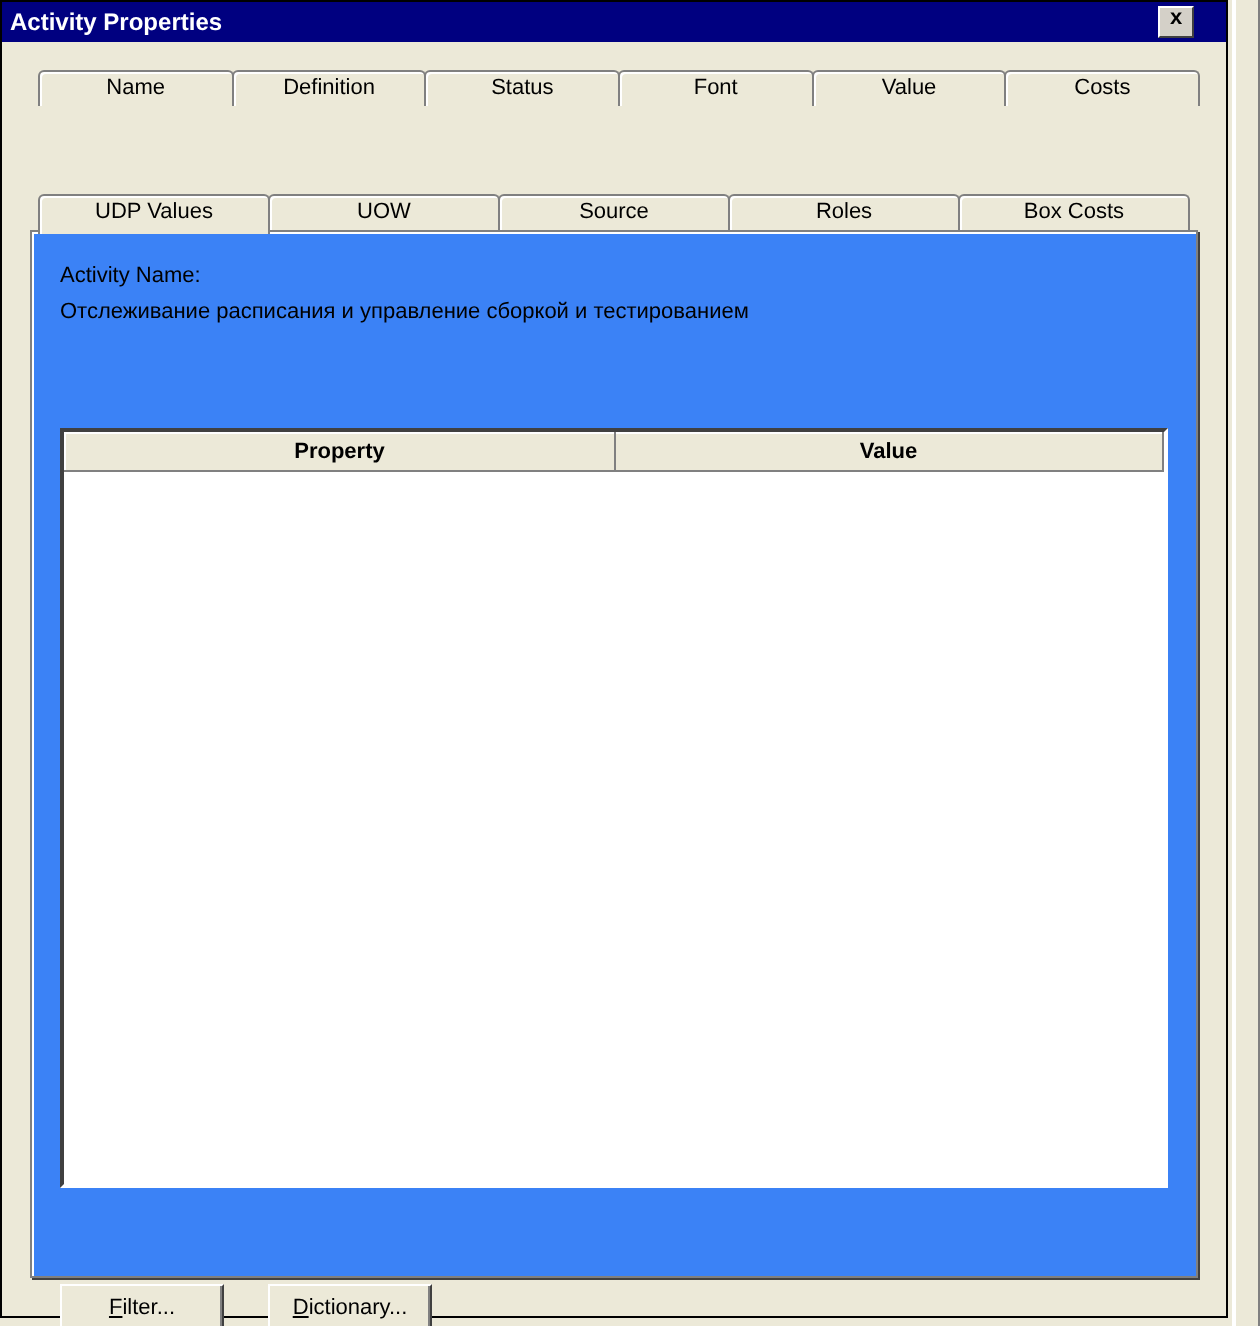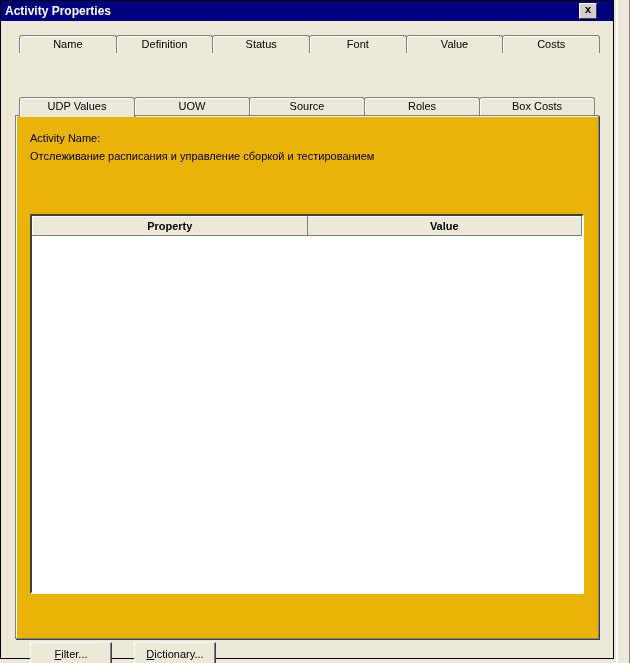--- a/index.html
+++ b/index.html
@@ -80,21 +80,21 @@
     font-weight: normal;
     z-index: 3;
     padding-bottom: 5px;
     margin-bottom: -2px;
     background: #ece9d8;
     margin-top: 44px;
   }
   .tab-panel {
     border: 1px solid #808080;
     box-shadow: inset 1px 1px 0 #fff, 1px 1px 0 #404040;
-    background: #eab308;
+    background: #3b82f6;
     height: 524px;
     box-sizing: border-box;
     padding: 16px 14px 12px 14px;
     position: relative;
     display: flex;
     flex-direction: column;
   }
   .label { font-size: 11px; color: #000; }
   .actname { margin-top: 6px; font-size: 11px; color: #000; }
   .grid {

